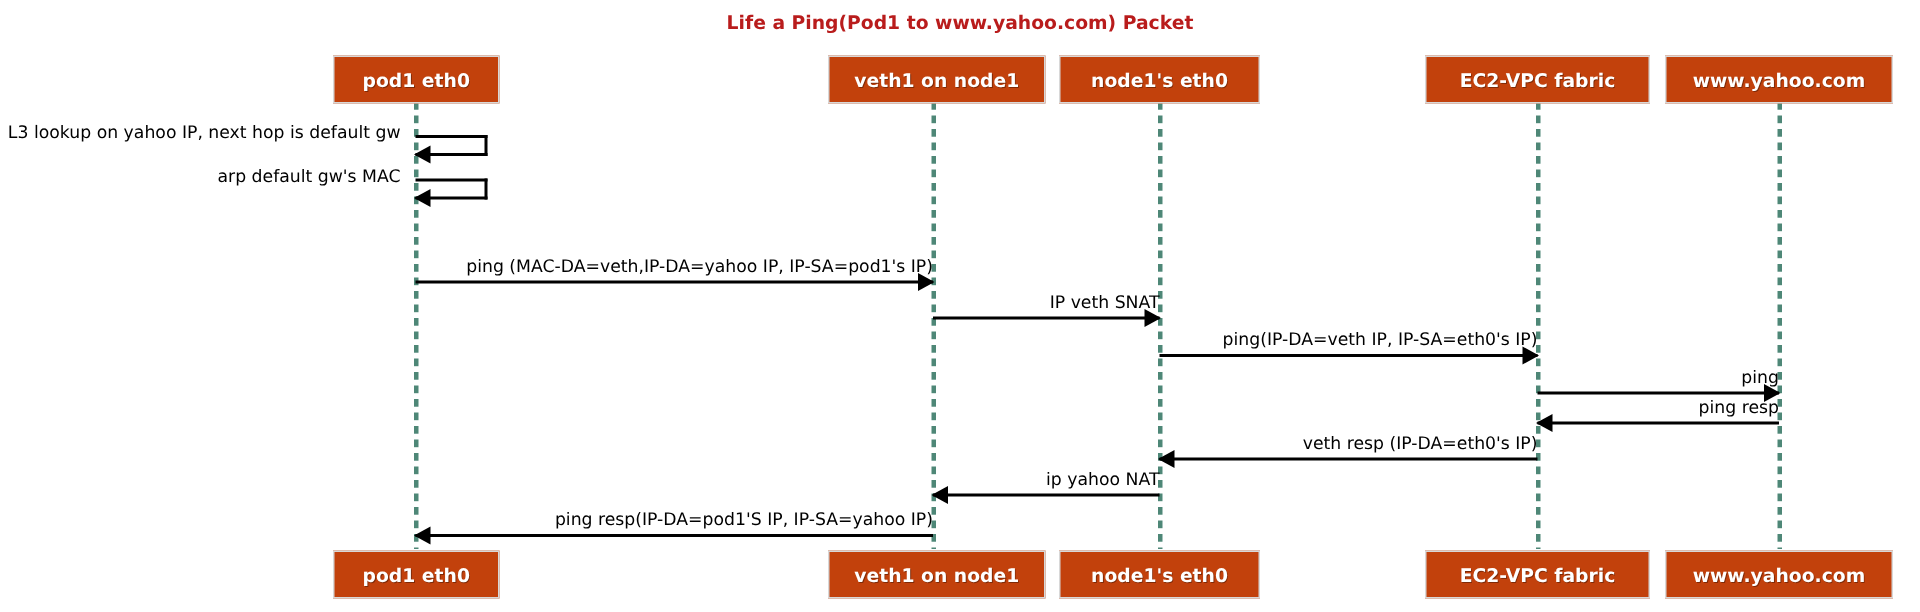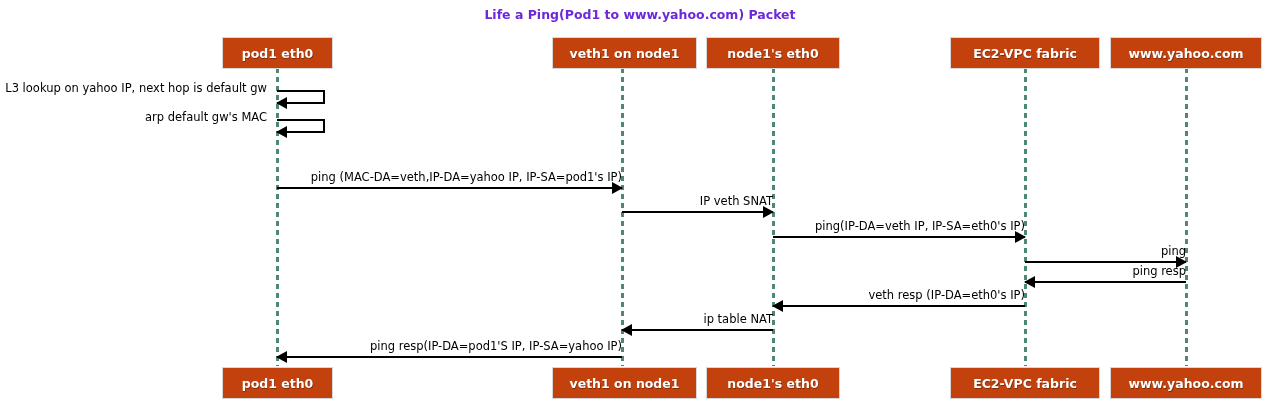--- a/index.html
+++ b/index.html
@@ -16,21 +16,21 @@
   }
 
   #diagram-title {
     position: absolute;
     top: 7px;
     left: 0;
     width: 1280px;
     text-align: center;
     font-size: 12.5px;
     font-weight: bold;
-    color: #6d28d9;
+    color: #b91c1c;
     letter-spacing: 0px;
   }
 
   .lifeline {
     position: absolute;
     width: 3px;
     top: 68px;
     height: 298px;
     background-image: linear-gradient(
       to bottom,
@@ -216,21 +216,21 @@
 
 <div class="msg to-left" style="left:773px; top:305px; width:252px;">
   <div class="line"></div>
   <div class="head"></div>
   <div class="mlabel">veth resp (IP-DA=eth0's IP)</div>
 </div>
 
 <div class="msg to-left" style="left:622px; top:329px; width:151px;">
   <div class="line"></div>
   <div class="head"></div>
-  <div class="mlabel">ip table NAT</div>
+  <div class="mlabel">ip yahoo NAT</div>
 </div>
 
 <div class="msg to-left" style="left:277px; top:356px; width:345px;">
   <div class="line"></div>
   <div class="head"></div>
   <div class="mlabel">ping resp(IP-DA=pod1'S IP, IP-SA=yahoo IP)</div>
 </div>
 
 <div class="participant-box" style="left:222px; top:367px; width:111px;">
   <span class="plabel">pod1 eth0</span>

